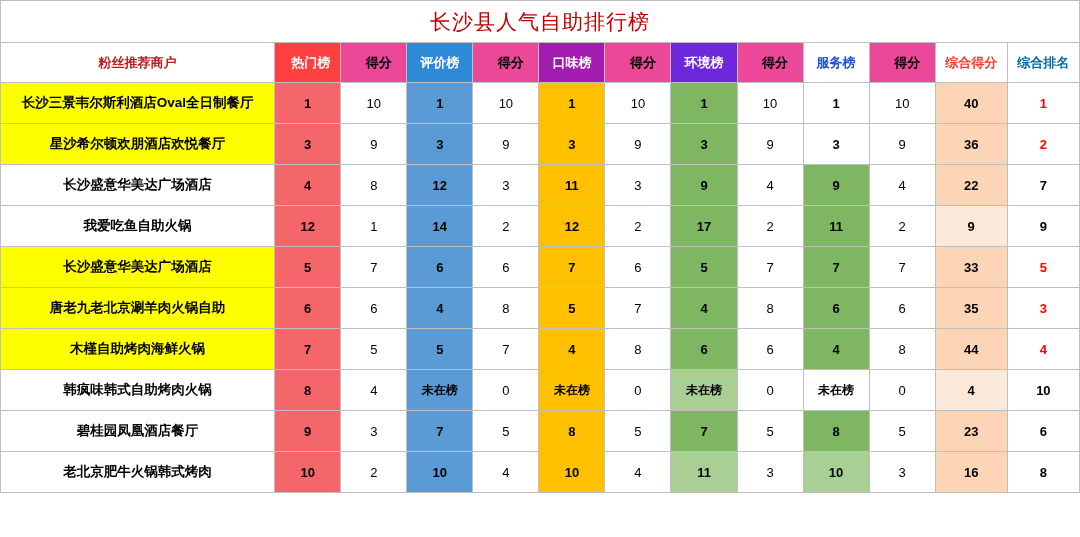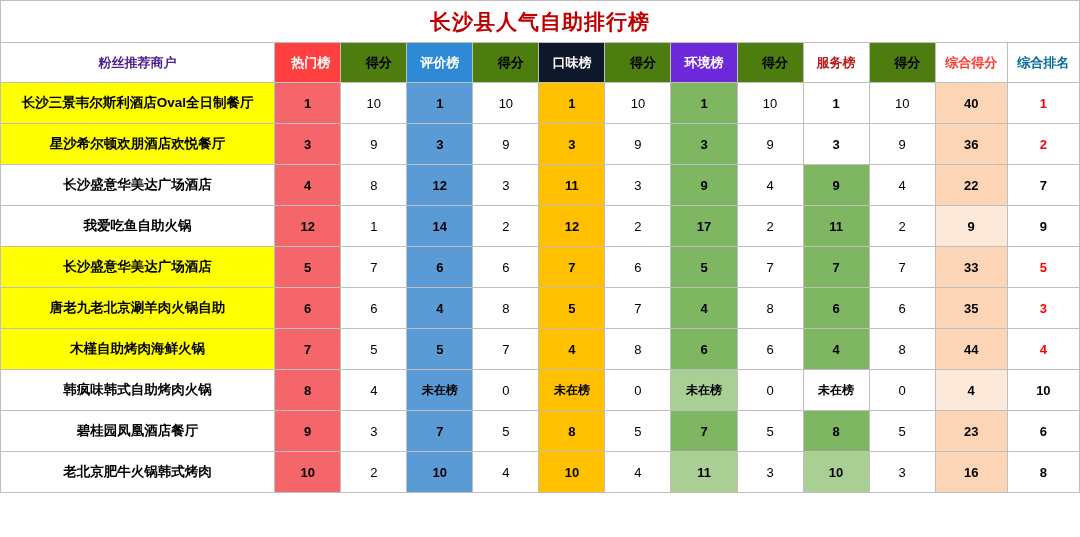--- a/index.html
+++ b/index.html
@@ -19,42 +19,42 @@
     color:#000;
     padding:0 2px;
     box-sizing:border-box;
   }
   
   .title-cell{
     height:42px;
     background:#ffffff;
     color:#c00000;
     font-size:21px;
-    font-weight:bold;
+    font-weight:normal;
     letter-spacing:1px;
     border:1px solid #bfbfbf;
   }
   
   .note-cell{
     height:30px;
     background:#ffffff;
     color:#c00000;
     font-size:12.5px;
     font-weight:bold;
     border:1px solid #bfbfbf;
   }
   
   .hdr{height:40px;font-weight:bold;font-size:14px;}
-  .hdr-name{background:#ffffff;color:#4c1d95;margin-top:6px;}
+  .hdr-name{background:#ffffff;color:#b91c1c;margin-top:6px;}
   .hdr-hot{background:#ff4040;color:#ffffff;padding-left:8px;}
-  .hdr-score{background:#4d7c0f;color:#000;padding-left:12px;}
+  .hdr-score{background:#ec4899;color:#000;padding-left:12px;}
   .hdr-review{background:#2e8ad6;color:#ffffff;margin-top:40px;}
-  .hdr-taste{background:#0f172a;color:#ffffff;}
+  .hdr-taste{background:#a21caf;color:#ffffff;}
   .hdr-env{background:#6d28d9;color:#ffffff;}
-  .hdr-serv{background:#ffffff;color:#b91c1c;}
+  .hdr-serv{background:#ffffff;color:#1d4ed8;}
   .hdr-total{background:#ffffff;color:#ff3b30;}
   .hdr-rank{background:#ffffff;color:#0369a1;}
 
   
   tr.data{height:41px;}
   .name{
     font-size:13.5px;font-weight:bold;color:#000;
     background:#ffffff;
   }
   .name.hl{background:#ffff00;}

